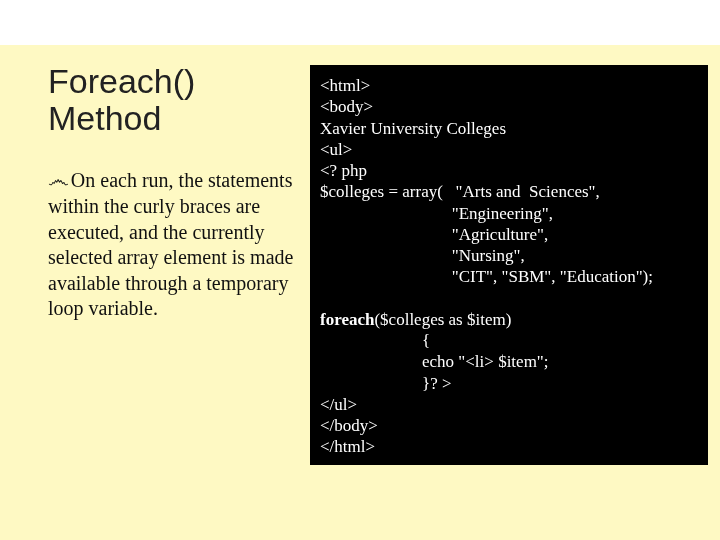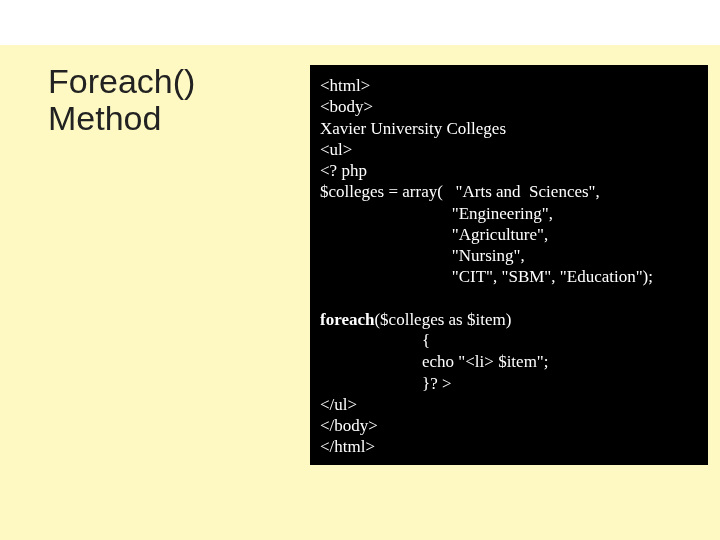--- a/index.html
+++ b/index.html
@@ -14,20 +14,23 @@
 </style>
 </head>
 <body>
 
 <div class="slide">
 
   <div class="left-col">
     <div class="title">Foreach() Method</div>
 
 
+    <div class="bullet">
+      <span class="swirl">෴</span><span>On each run, the statements within the curly braces are executed, and the currently selected array element is made available through a temporary loop variable.</span>
+    </div>
   </div>
 
   <div class="code-box"><span>&lt;html&gt;</span>
 <span>&lt;body&gt;</span>
 <span>Xavier University Colleges</span>
 <span>&lt;ul&gt;</span>
 <span>&lt;? php</span>
 <span>$colleges = array(   "Arts and  Sciences",</span>
 <span>                               "Engineering",</span>
 <span>                               "Agriculture",</span>

